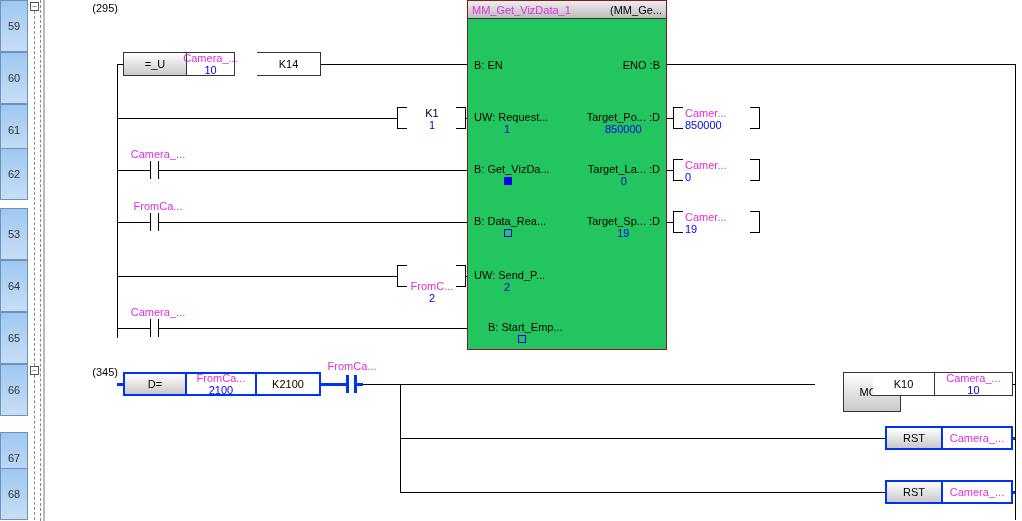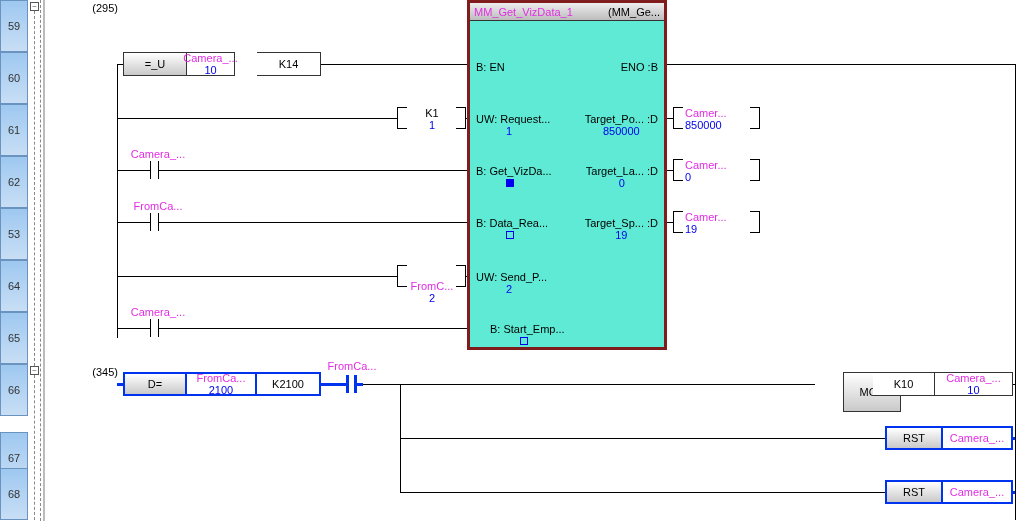--- a/index.html
+++ b/index.html
@@ -110,22 +110,22 @@
     border: 1px solid #333;
     display: flex;
     align-items: center;
     justify-content: center;
     font-size: 11px;
     background: #fff;
   }
   .cmp-op.sel { border-top: 2px solid #0033ee; border-bottom: 2px solid #0033ee; border-right: 2px solid #0033ee; border-left: none; }
   .fb-box {
     position: absolute;
-    border: 3px solid #7f1d1d;
-    background: #5eead4;
+    border: 1px solid #7f1d1d;
+    background: #22c55e;
   }
   .fb-title {
     height: 18px;
     background: linear-gradient(to bottom, #eee, #bcbcbc);
     border-bottom: 1px solid #333;
     display: flex;
     font-size: 11px;
     align-items: center;
   }
   .fb-title .name { color: #e22ee2; flex: 1; padding-left: 4px; white-space: nowrap; overflow: hidden; }
@@ -204,21 +204,21 @@
   <div class="row-numbers">
     <div class="row-num" style="top:0px">
         <span>59</span>
       </div>
     <div class="row-num" style="top:52px">
         <span>60</span>
       </div>
     <div class="row-num" style="top:104px">
         <span>61</span>
       </div>
-    <div class="row-num" style="top:156px">
+    <div class="row-num" style="top:148px">
         <span>62</span>
       </div>
     <div class="row-num" style="top:208px">
         <span>53</span>
       </div>
     <div class="row-num" style="top:260px">
         <span>64</span>
       </div>
     <div class="row-num" style="top:312px">
         <span>65</span>

